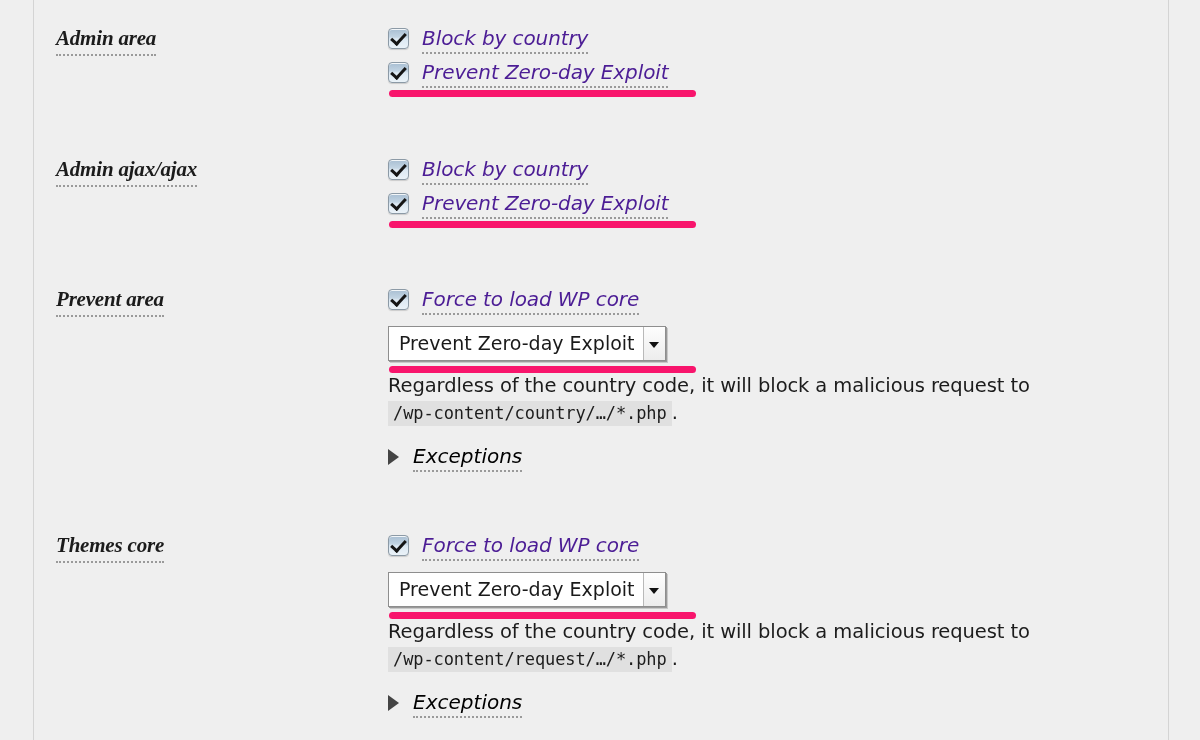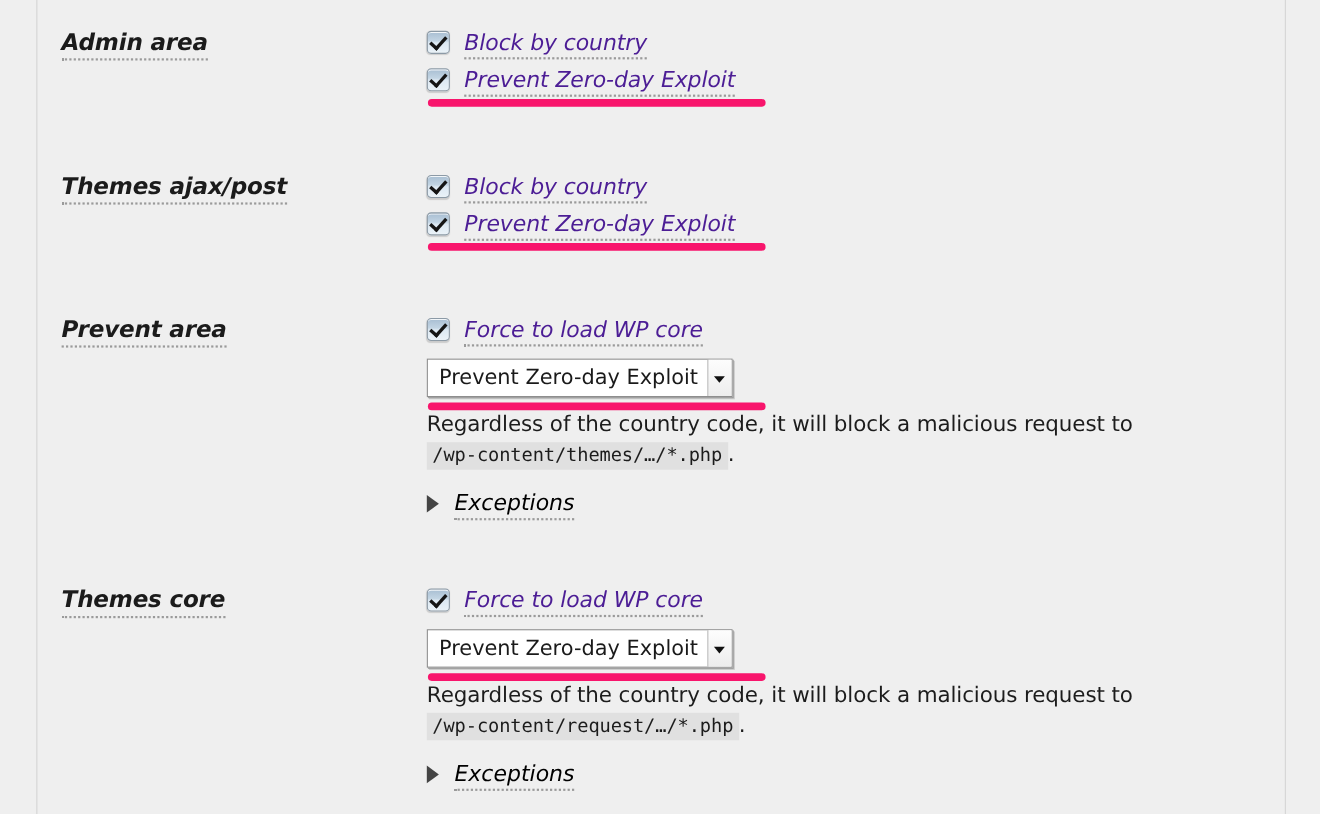--- a/index.html
+++ b/index.html
@@ -46,20 +46,21 @@
     left: 22px;
     top: 0;
     font-weight: bold;
     font-style: italic;
     font-size: 21px;
     color: #1b1b1b;
     letter-spacing: -0.2px;
     white-space: nowrap;
     padding-bottom: 3px;
     border-bottom: 2px dotted #9a9a9a;
+    font-family: Liberation Serif, serif;
   }
   .row-fields {
     position: absolute;
     left: 354px;
     top: 0;
     width: 770px;
   }
 
   
   .cb-line {
@@ -214,21 +215,21 @@
       <label class="cb-line">
         <span class="cbox"></span>
         <span class="cb-text">Prevent Zero-day Exploit</span>
       </label>
 
       <div class="pink-bar" style="left:1px; top:64px; width:307px;"></div>
     </div>
   </div>
 
   <div class="row" style="top:157px;">
-    <div class="row-label">Themes ajax/post</div>
+    <div class="row-label">Admin ajax/ajax</div>
 
     <div class="row-fields">
       <label class="cb-line">
         <span class="cbox"></span>
         <span class="cb-text">Block by country</span>
       </label>
 
       <label class="cb-line">
         <span class="cbox"></span>
         <span class="cb-text">Prevent Zero-day Exploit</span>
@@ -249,21 +250,21 @@
 
       <div style="position:relative; height:46px; padding-top:5px;">
         <div class="select">
           <span class="select-value">Prevent Zero-day Exploit</span><span class="select-arrow"></span>
         </div>
         <div class="pink-bar" style="left:1px; top:45px; width:307px;"></div>
       </div>
 
       <div class="desc">
         <span>Regardless of the country code, it will block a malicious request to</span>
-        <span class="code">/wp-content/themes/…/*.php</span><span>.</span>
+        <span class="code">/wp-content/country/…/*.php</span><span>.</span>
       </div>
 
       <div class="exceptions" style="margin-top:17px;">
         <span class="tri"></span>
         <span class="exceptions-text">Exceptions</span>
       </div>
     </div>
   </div>
 
   <div class="row" style="top:533px;">

